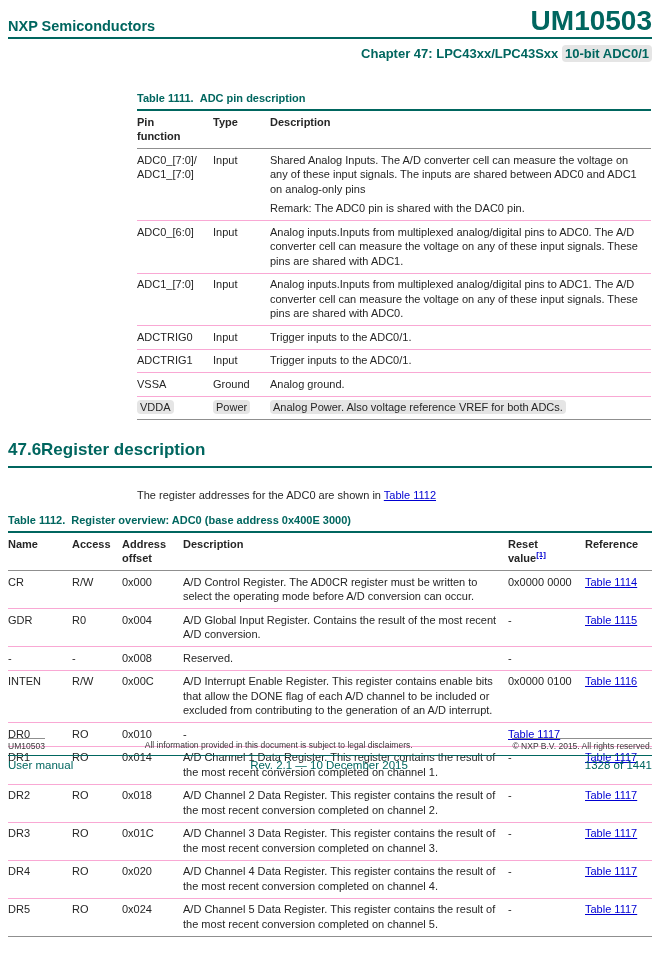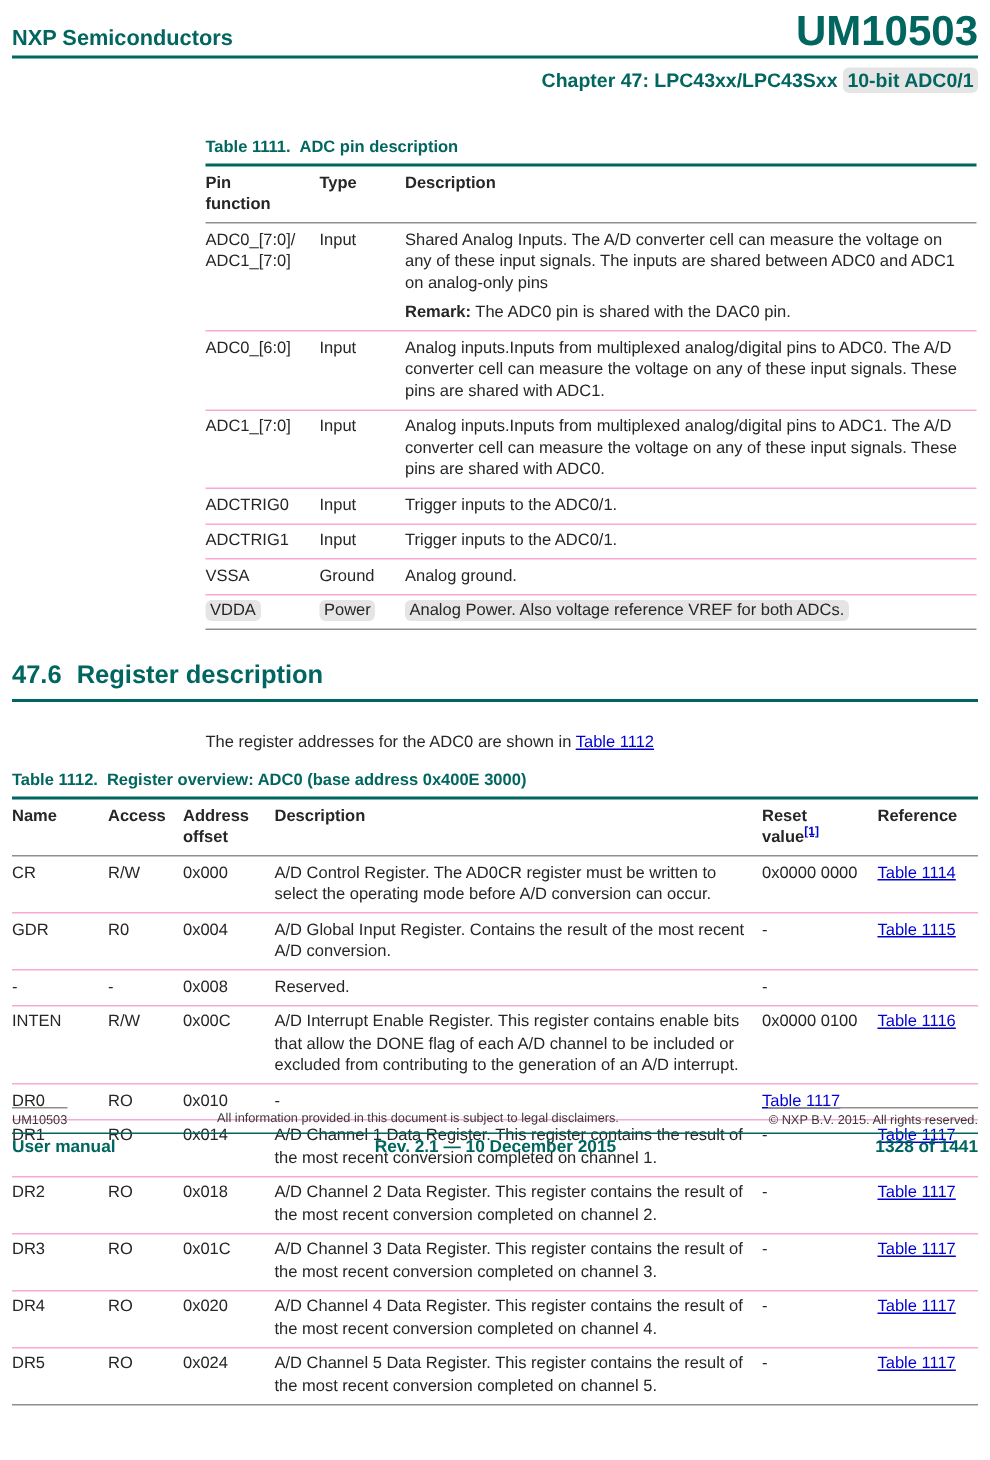--- a/index.html
+++ b/index.html
@@ -39,54 +39,54 @@
   .t-head .cell { font-weight:bold; }
   .cell { font-size:11px; line-height:14.5px; padding:3.5px 8px 4.5px 0; }
   .t-body .grid-row + .grid-row { border-top:1px solid #f9a8d4; }
   .t-bottom { border-bottom:1px solid #8f8f8f; }
 
   
   .t1111-wrap { margin-left:129px; margin-top:31px; width:514px; }
   .t1111 .grid-row { grid-template-columns:76px 57px 1fr; }
   .force-wrap { display:inline-block; width:46px; }
   .remark { margin-top:5px; }
-  .remark b { font-weight:bold; }
+  .remark b { font-weight:normal; }
 
   
   .t1112-wrap { margin-top:13px; width:644px; }
   .t1112 .grid-row { grid-template-columns:64px 50px 61px 1fr 77px 67px; }
 
   
   .section-h {
     margin-top:20px;
     color:#00665f; font-weight:bold; font-size:17px;
     border-bottom:2px solid #00665f; padding-bottom:6px;
   }
-  .section-h .sec-num { margin-right:10px; }
+  .section-h .sec-num { margin-right:0; }
 
   .intro-p { margin-top:21px; margin-left:129px; font-size:11px; }
 
   a.doclink, .doclink {
     color:#0000d2; text-decoration:underline; cursor:pointer;
   }
   sup.fnote { font-size:8px; vertical-align:super; line-height:0; }
 
   
   .footer { position:absolute; left:8px; right:8px; bottom:5px; }
   .f-small {
     display:flex; justify-content:space-between; align-items:flex-start;
     font-size:8.5px; color:#3a3a3a;
   }
   .f-small .seg { padding-top:2px; }
   .f-small .seg.ruled { border-top:1px solid #8f8f8f; }
   .f-rule { border-top:1.5px solid #00665f; margin-top:4px; }
   .f-big {
     display:flex; justify-content:space-between;
     margin-top:3px;
-    color:#00665f; font-weight:bold; font-size:11.5px;
+    color:#00665f; font-weight:normal; font-size:11.5px;
   }
 </style>
 </head>
 <body>
 
 <div class="page">
 
   <div class="hdr-bar">
     <span class="publisher">NXP Semiconductors</span>
     <span class="doc-id">UM10503</span>

